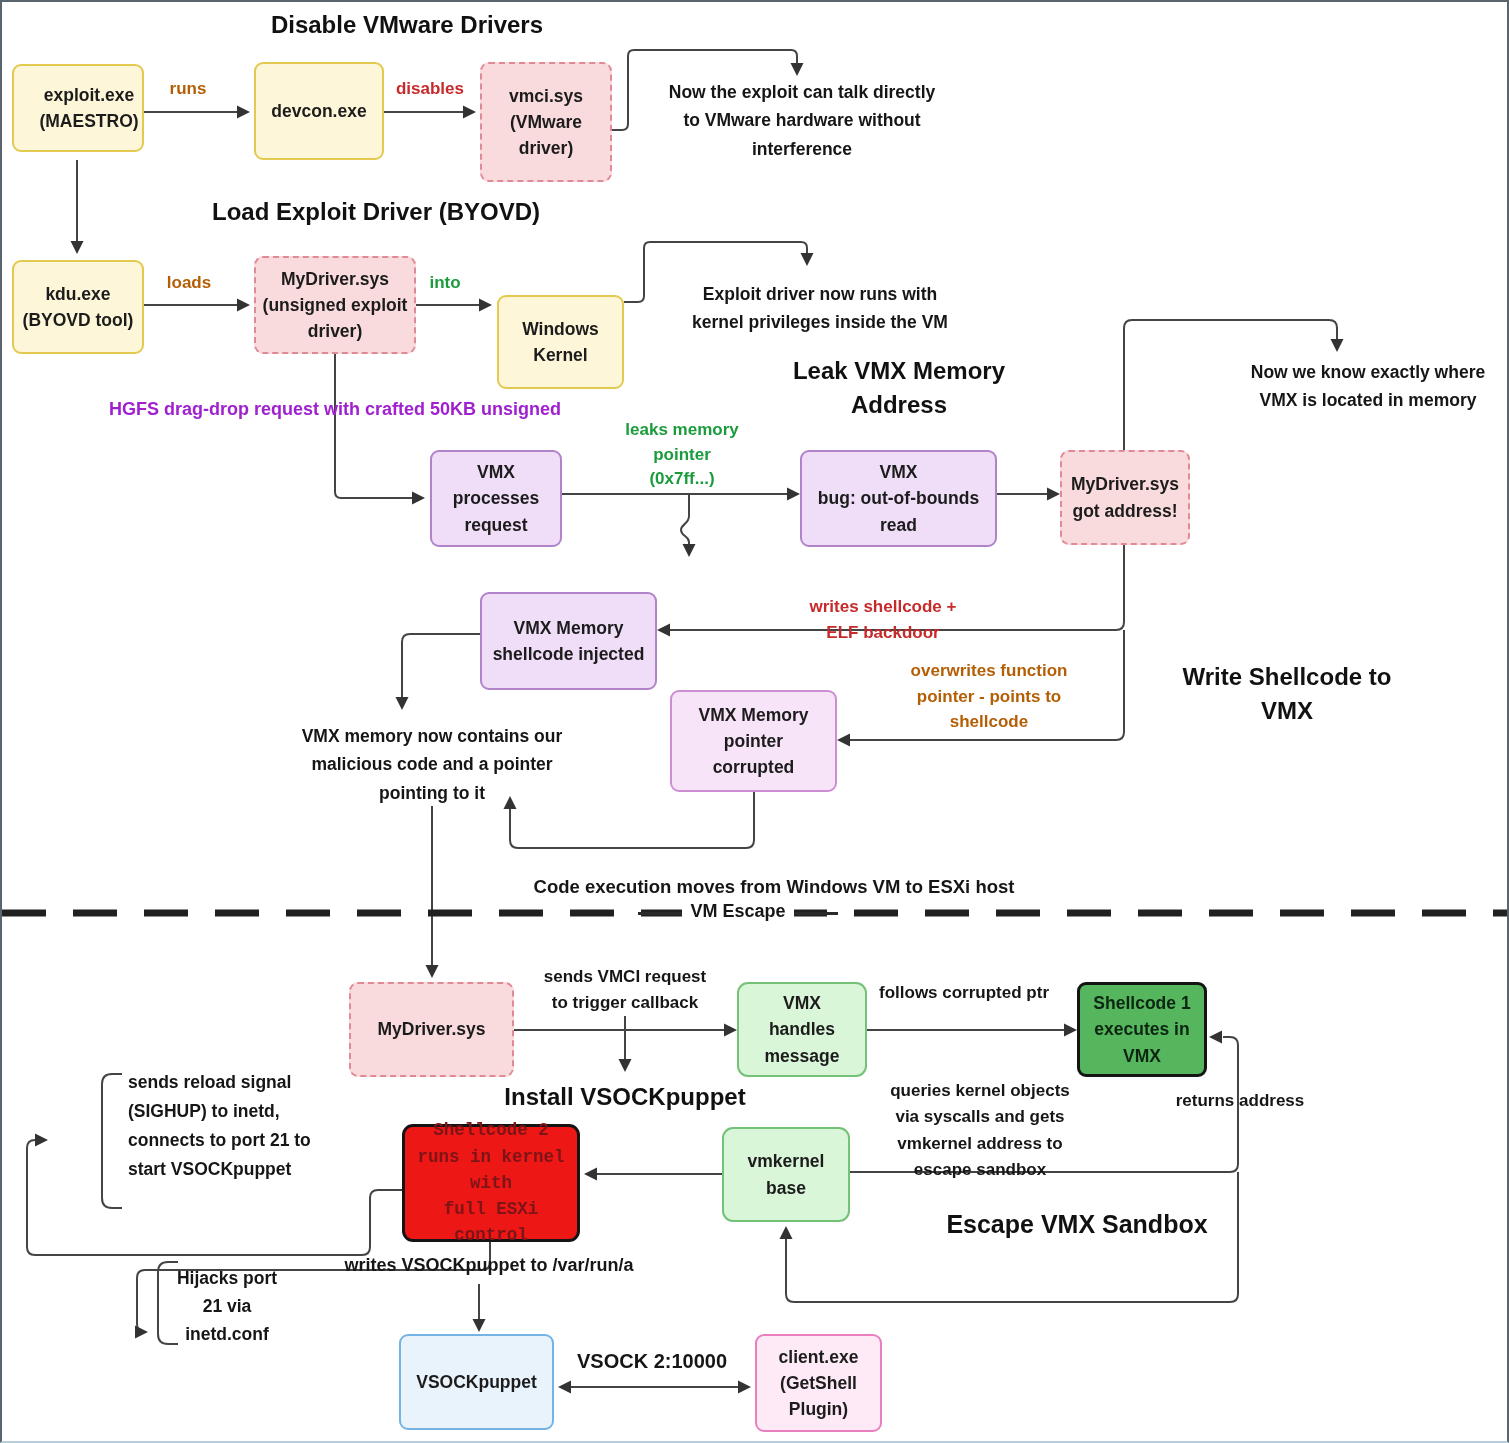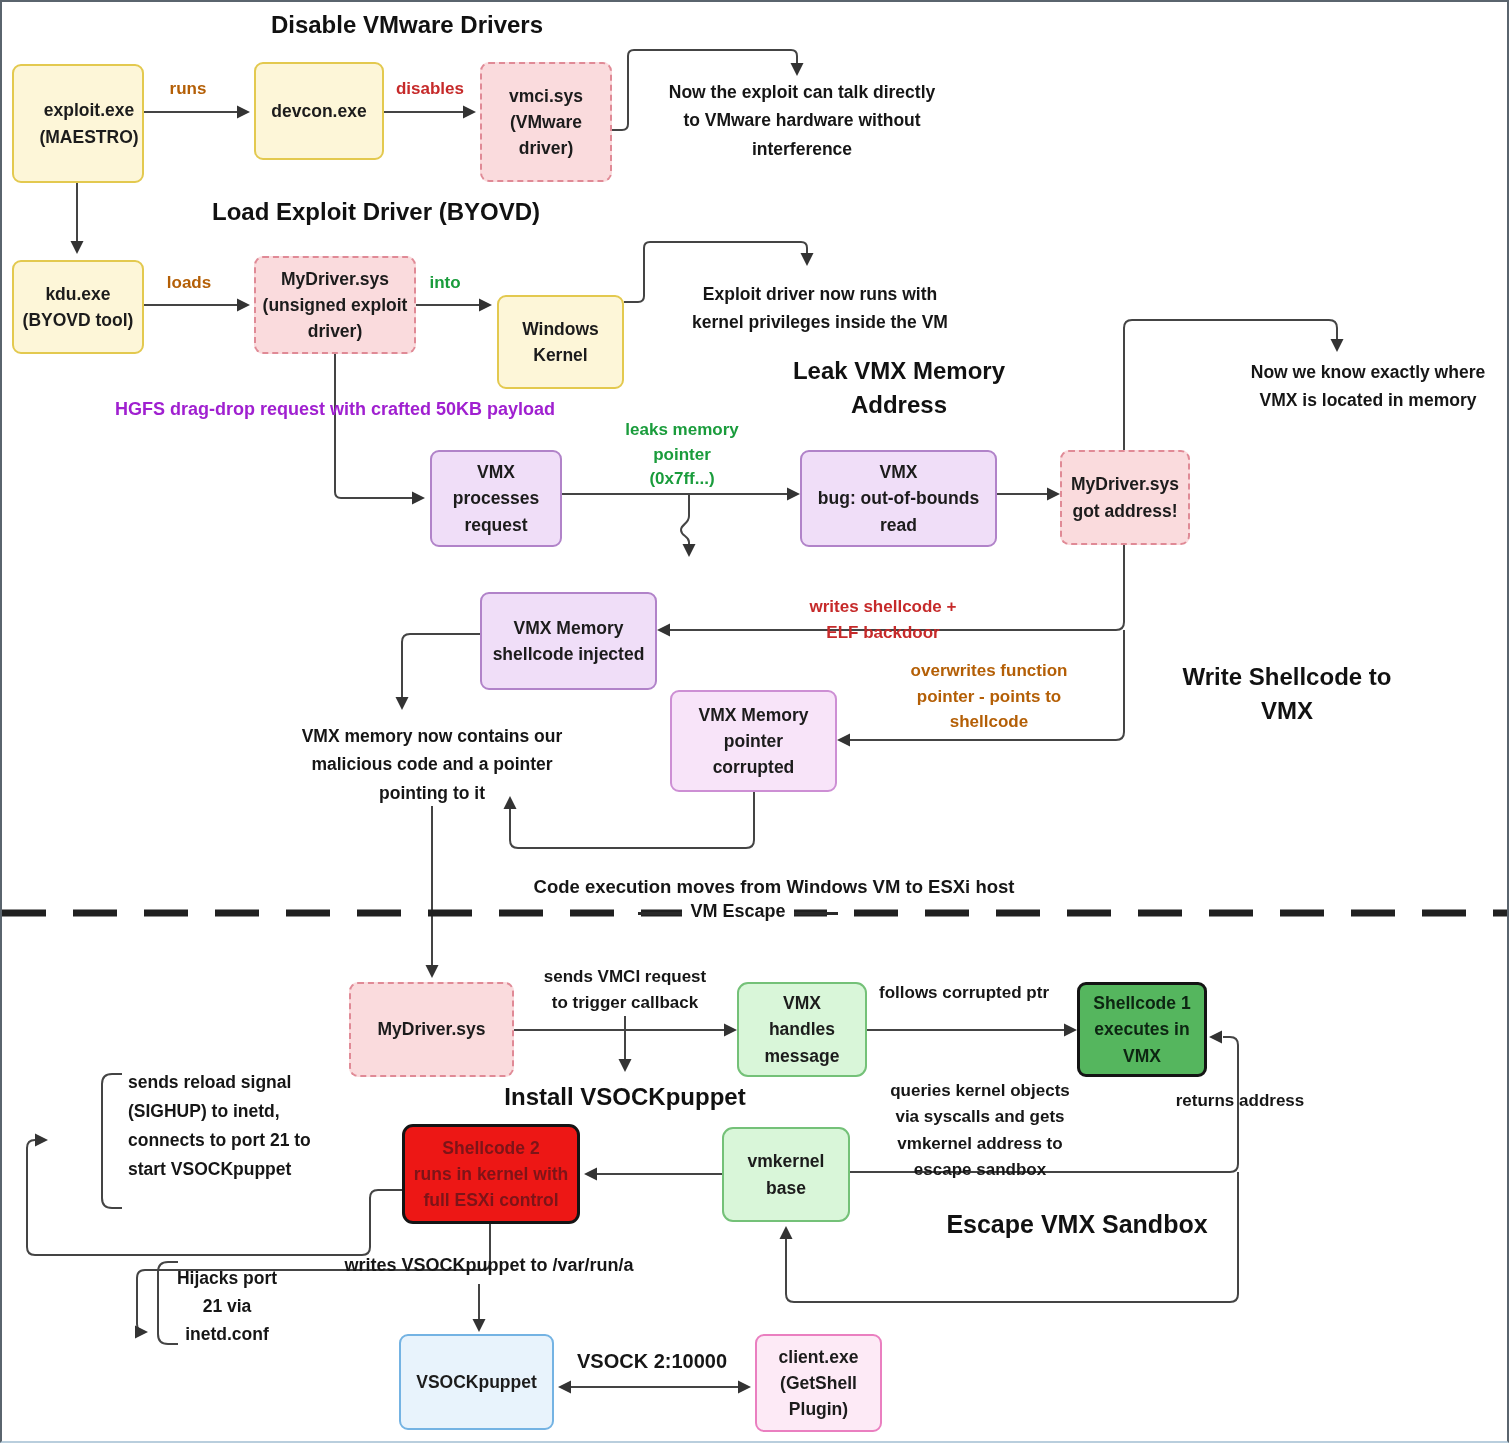--- a/index.html
+++ b/index.html
@@ -113,21 +113,21 @@
 
   <div class="heading" style="left:205px;top:6px;width:400px;">Disable VMware Drivers</div>
   <div class="heading" style="left:154px;top:193px;width:440px;">Load Exploit Driver (BYOVD)</div>
   <div class="heading" style="left:757px;top:352px;width:280px;">Leak VMX Memory
 Address</div>
   <div class="heading" style="left:1145px;top:658px;width:280px;">Write Shellcode to
 VMX</div>
   <div class="heading" style="left:473px;top:1078px;width:300px;">Install VSOCKpuppet</div>
   <div class="heading" style="left:915px;top:1205px;width:320px;font-size:25px;">Escape VMX Sandbox</div>
 
-  <div class="box yellow" style="left:10px;top:62px;width:132px;height:119px;padding-left:26px;">exploit.exe
+  <div class="box yellow" style="left:10px;top:62px;width:132px;height:88px;padding-left:26px;">exploit.exe
 (MAESTRO)</div>
   <div class="box yellow" style="left:252px;top:60px;width:130px;height:98px;">devcon.exe</div>
   <div class="box pinkdash" style="left:478px;top:60px;width:132px;height:120px;">vmci.sys
 (VMware
 driver)</div>
   <div class="box yellow" style="left:10px;top:258px;width:132px;height:94px;">kdu.exe
 (BYOVD tool)</div>
   <div class="box pinkdash" style="left:252px;top:254px;width:162px;height:98px;">MyDriver.sys
 (unsigned exploit
 driver)</div>
@@ -146,35 +146,35 @@
   <div class="box lavpink" style="left:668px;top:688px;width:167px;height:102px;">VMX Memory
 pointer
 corrupted</div>
   <div class="box pinkdash" style="left:347px;top:980px;width:165px;height:95px;">MyDriver.sys</div>
   <div class="box greenlight" style="left:735px;top:980px;width:130px;height:95px;">VMX
 handles
 message</div>
   <div class="box greendark" style="left:1075px;top:980px;width:130px;height:95px;">Shellcode 1
 executes in
 VMX</div>
-  <div class="box redbox" style="left:400px;top:1122px;width:178px;height:100px;">Shellcode 2
+  <div class="box redbox" style="left:400px;top:1122px;width:178px;height:118px;font-family:Liberation Mono, monospace;">Shellcode 2
 runs in kernel with
 full ESXi control</div>
   <div class="box greenlight" style="left:720px;top:1125px;width:128px;height:95px;">vmkernel
 base</div>
   <div class="box bluebox" style="left:397px;top:1332px;width:155px;height:96px;">VSOCKpuppet</div>
   <div class="box pinksolid" style="left:753px;top:1332px;width:127px;height:98px;">client.exe
 (GetShell
 Plugin)</div>
 
   <div class="lbl orange" style="left:146px;top:74px;width:80px;">runs</div>
   <div class="lbl redtxt" style="left:378px;top:74px;width:100px;">disables</div>
   <div class="lbl orange" style="left:147px;top:268px;width:80px;">loads</div>
   <div class="lbl greentxt" style="left:413px;top:268px;width:60px;">into</div>
-  <div class="lbl purpletxt" style="left:83px;top:394px;width:500px;font-size:18px;">HGFS drag-drop request with crafted 50KB payload</div>
+  <div class="lbl purpletxt" style="left:83px;top:394px;width:500px;font-size:18px;">HGFS drag-drop request with crafted 50KB unsigned</div>
   <div class="lbl greentxt" style="left:610px;top:416px;width:140px;line-height:1.45;">leaks memory
 pointer
 (0x7ff...)</div>
   <div class="lbl redtxt" style="left:781px;top:592px;width:200px;">writes shellcode +
 ELF backdoor</div>
   <div class="lbl orange" style="left:887px;top:656px;width:200px;">overwrites function
 pointer - points to
 shellcode</div>
   <div class="lbl blacktxt" style="left:523px;top:962px;width:200px;">sends VMCI request
 to trigger callback</div>

